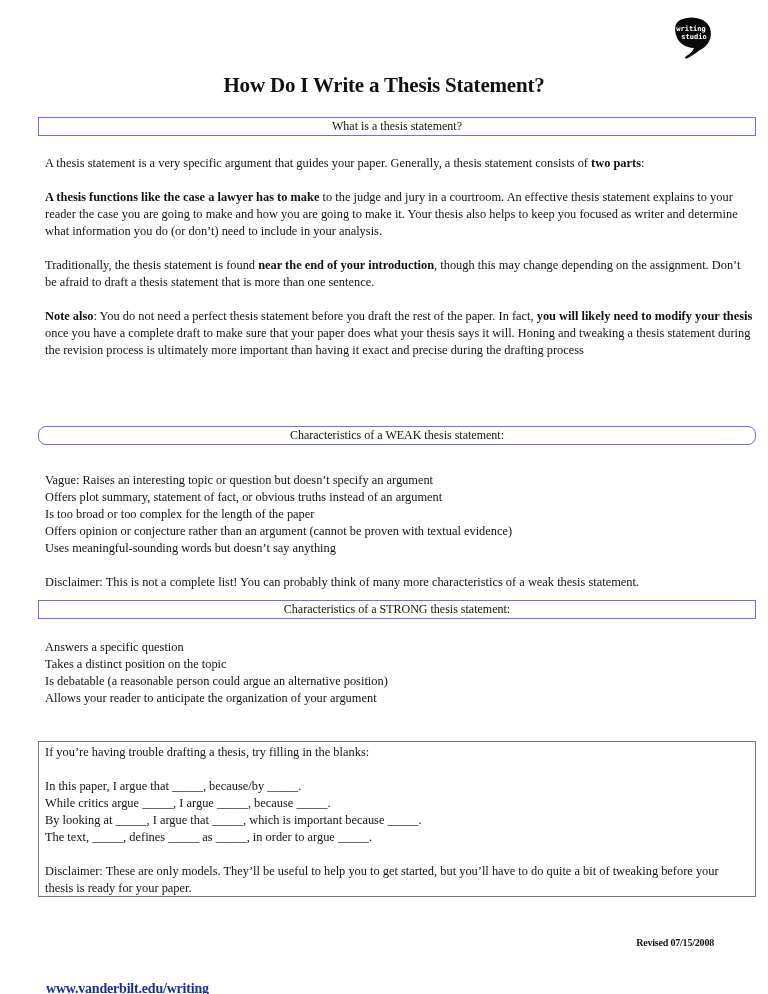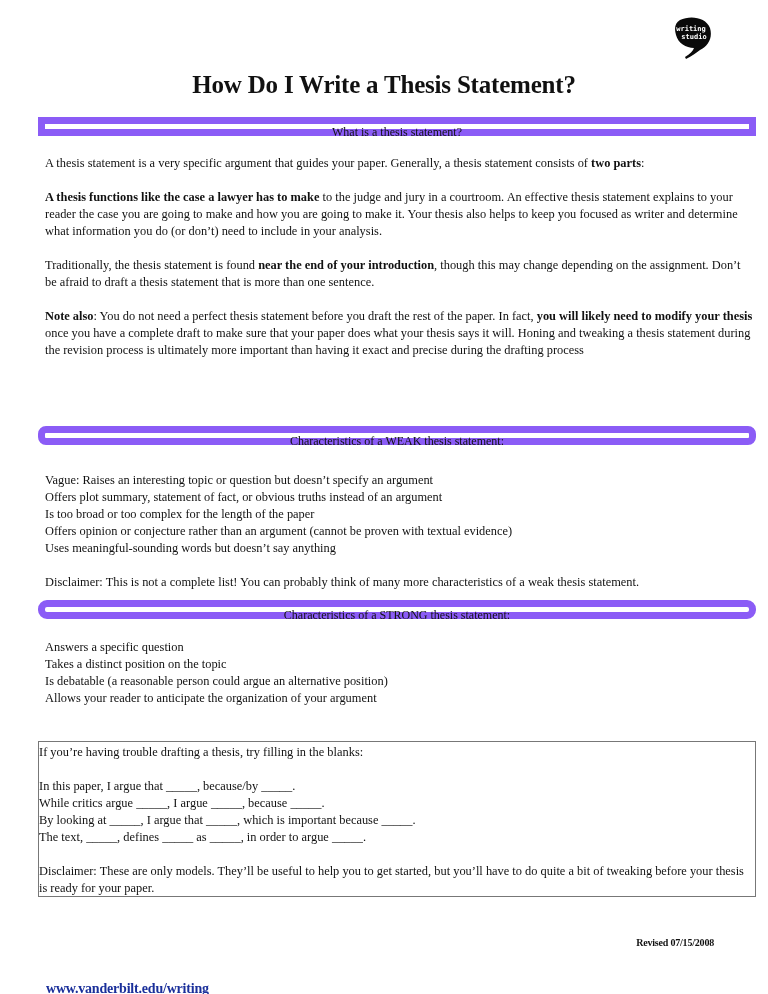--- a/index.html
+++ b/index.html
@@ -23,31 +23,31 @@
       top: 16px;
       width: 42px;
       height: 44px;
     }
     .title {
       position: absolute;
       left: 0;
       width: 768px;
       top: 72px;
       text-align: center;
-      font-size: 25px;
+      font-size: 21px;
       font-weight: bold;
       line-height: 26px;
       letter-spacing: -0.2px;
     }
     .boxhead {
       position: absolute;
       left: 38px;
       width: 718px;
       height: 19px;
-      border: 7px solid #8b5cf6;
+      border: 1px solid #8b5cf6;
       box-sizing: border-box;
       text-align: center;
       font-size: 12px;
       line-height: 17px;
     }
     .block {
       position: absolute;
       left: 45px;
       width: 710px;
     }
@@ -60,21 +60,21 @@
     b { font-weight: bold; margin-top: 16px; }
     .list-line { display: block; }
     .blanks-box {
       position: absolute;
       left: 38px;
       top: 741px;
       width: 718px;
       height: 156px;
       border: 1px solid #777777;
       box-sizing: border-box;
-      padding: 2px 0 0 0;
+      padding: 2px 0 0 6px;
     }
     .blanks-box p { margin: 0; }
     .gap { height: 17px; }
     .footer-left {
       position: absolute;
       left: 46px;
       top: 980px;
       font-size: 14px;
       font-weight: bold;
       color: #1a2f9a;
@@ -130,21 +130,21 @@
 <div class="block" style="top:464px;margin-top:8px;">
   <p>Vague: Raises an interesting topic or question but doesn’t specify an argument</p>
   <p>Offers plot summary, statement of fact, or obvious truths instead of an argument</p>
   <p>Is too broad or too complex for the length of the paper</p>
   <p>Offers opinion or conjecture rather than an argument (cannot be proven with textual evidence)</p>
   <p>Uses meaningful-sounding words but doesn’t say anything</p>
   <div class="gap"></div>
   <p>Disclaimer: This is not a complete list! You can probably think of many more characteristics of a weak thesis statement.</p>
 </div>
 
-<div class="boxhead" style="top:600px;border-radius:9px;">Characteristics of a STRONG thesis statement:</div>
+<div class="boxhead" style="top:600px;">Characteristics of a STRONG thesis statement:</div>
 
 <div class="block" style="top:639px;">
   <p>Answers a specific question</p>
   <p>Takes a distinct position on the topic</p>
   <p>Is debatable (a reasonable person could argue an alternative position)</p>
   <p>Allows your reader to anticipate the organization of your argument</p>
 </div>
 
 <div class="blanks-box">
   <p>If you’re having trouble drafting a thesis, try filling in the blanks:</p>

